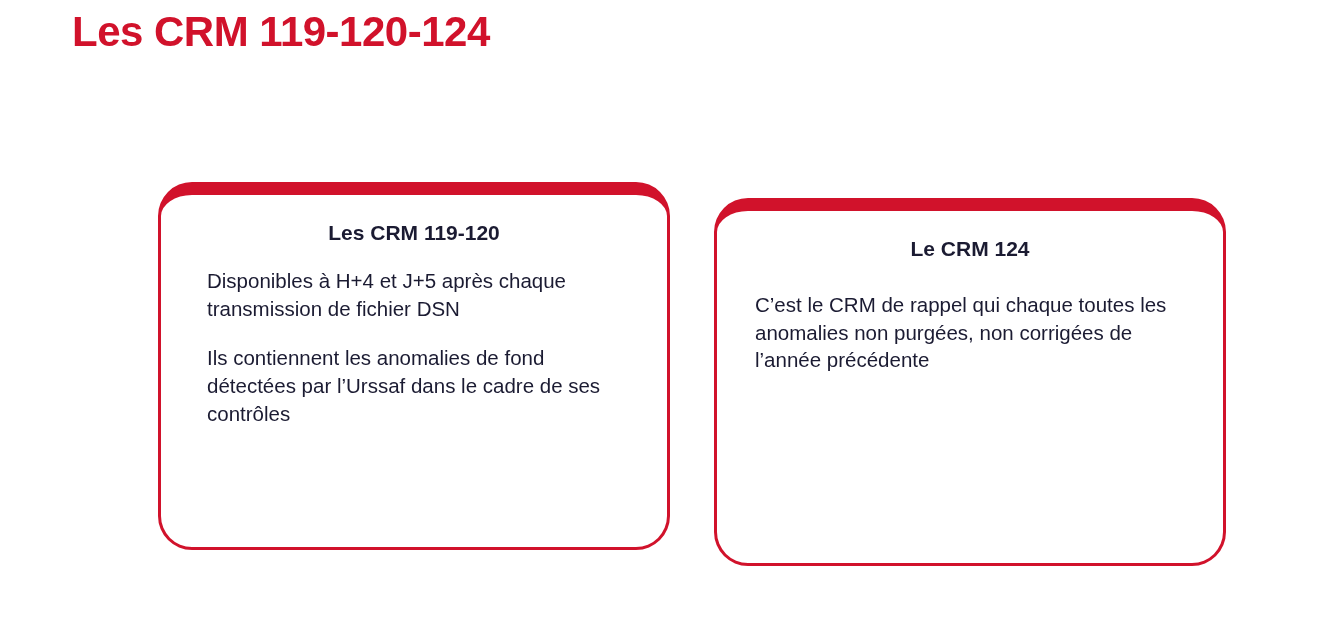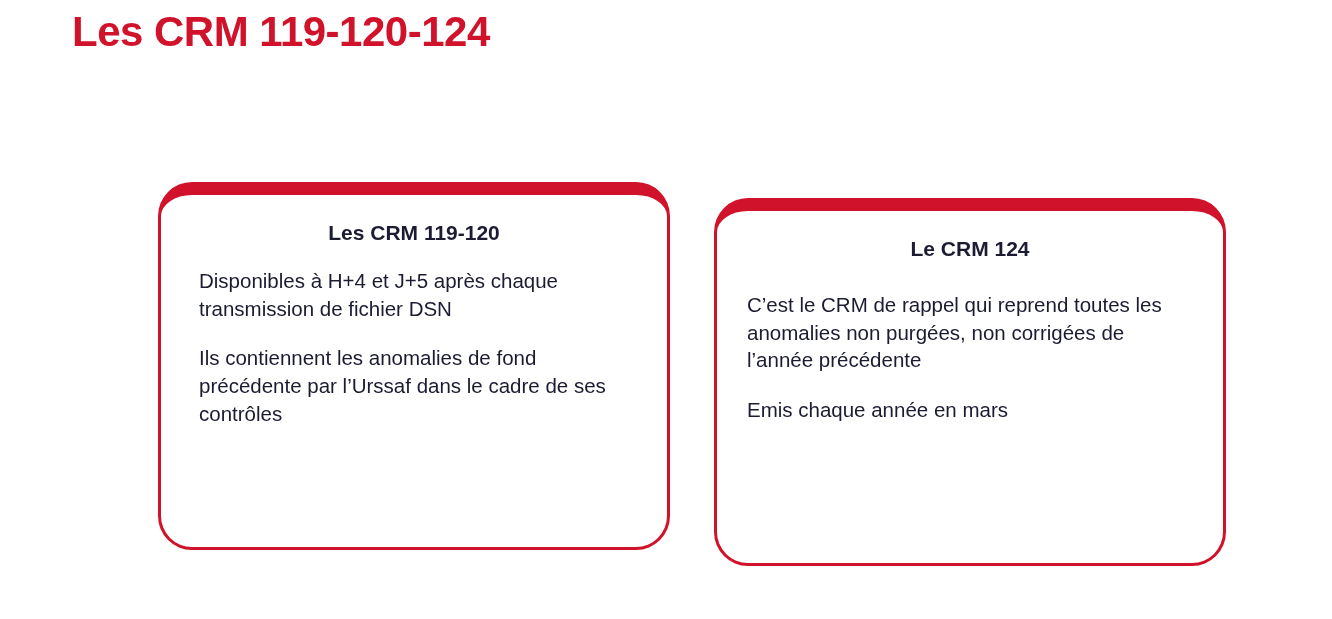--- a/index.html
+++ b/index.html
@@ -65,21 +65,21 @@
 
   .card-title {
     text-align: center;
     font-size: 21px;
     font-weight: bold;
     color: #1b1b32;
     margin-top: 26px;
   }
 
   .card-body {
-    margin: 0;
+    margin: 8px;
     padding: 0 30px;
   }
 
   .card-left .card-body {
     margin-top: 22px;
   }
 
   .card-right .card-body {
     margin-top: 30px;
   }
@@ -105,26 +105,25 @@
 <div class="slide">
 
   <div class="slide-title">Les CRM 119-120-124</div>
 
   <div class="cards">
 
     <div class="card card-left">
       <div class="card-title">Les CRM 119-120</div>
       <div class="card-body">
         <p class="card-para">Disponibles à H+4 et J+5 après chaque transmission de fichier DSN</p>
-        <p class="card-para">Ils contiennent les anomalies de fond précédente par l’Urssaf dans le cadre de ses contrôles</p>
+        <p class="card-para">Ils contiennent les anomalies de fond détectées par l’Urssaf dans le cadre de ses contrôles</p>
       </div>
     </div>
 
     <div class="card card-right">
       <div class="card-title">Le CRM 124</div>
       <div class="card-body">
-        <p class="card-para">C’est le CRM de rappel qui reprend toutes les anomalies non purgées, non corrigées de l’année précédente</p>
-        <p class="card-para">Emis chaque année en mars</p>
+        <p class="card-para">C’est le CRM de rappel qui chaque toutes les anomalies non purgées, non corrigées de l’année précédente</p>
       </div>
     </div>
 
   </div>
 </div>
 
 </body></html>

